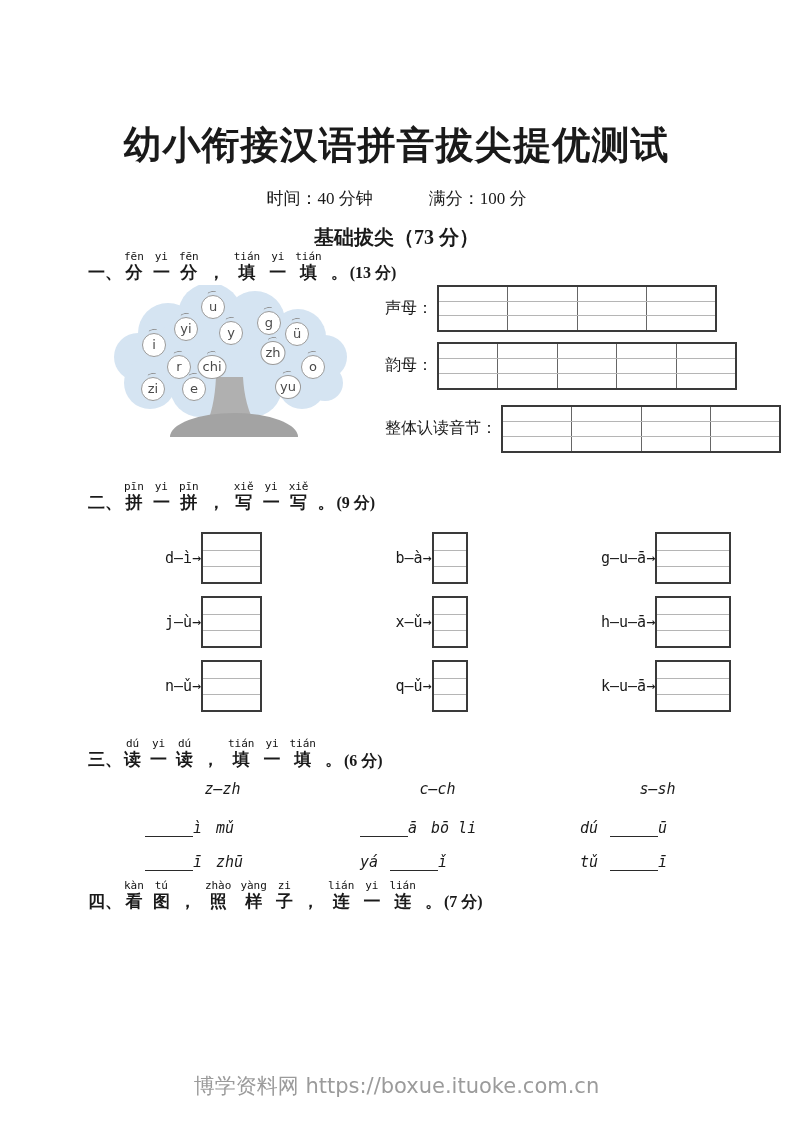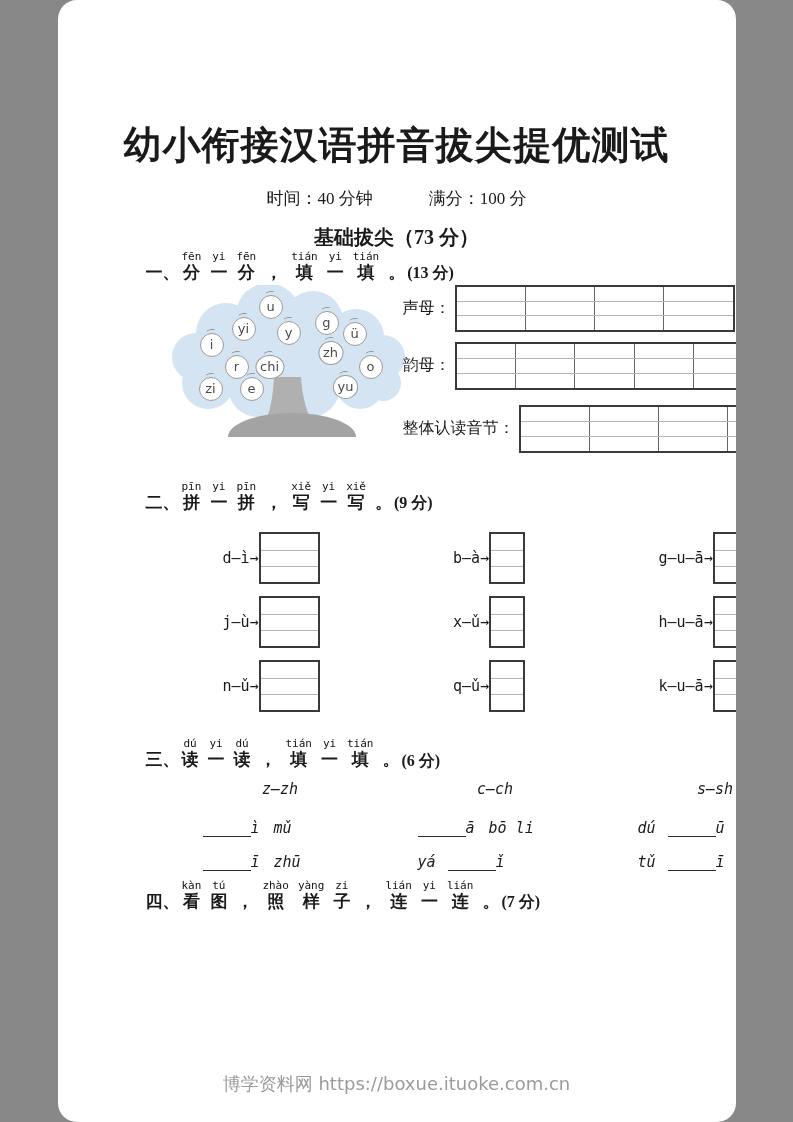--- a/index.html
+++ b/index.html
@@ -1,20 +1,20 @@
 <!DOCTYPE html>
 <html><head>
 <meta charset="utf-8">
 <style>
   * { margin:0; padding:0; box-sizing:border-box; }
   html,body { background:#888; }
   .page {
-    position:relative; width:678px; height:1122px; margin:0 auto;
+    position:relative; width:793px; height:1122px; margin:0 auto;
     background:#ffffff; overflow:hidden;
-    font-family:"Liberation Serif","DejaVu Serif",serif; color:#1a1a1a;border-radius:19px;
+    font-family:"Liberation Serif","DejaVu Serif",serif; color:#1a1a1a;
   }
   .mono { font-family:"DejaVu Sans Mono","Liberation Mono",monospace;margin-left:45px; }
 
   
   .title { margin-top:120px; text-align:center; font-size:38px; font-weight:bold; letter-spacing:1px; }
   .meta  { margin-top:16px; text-align:center; font-size:17px; }
   .meta span { display:inline-block; }
   .meta .gap { width:56px; }
   .section-heading { margin-top:14px; text-align:center; font-size:20px; font-weight:bold; }
 
@@ -66,21 +66,21 @@
   .apples div:nth-of-type(9){left:102px;top:82px;}
   .apples div:nth-of-type(10){left:203px;top:82px;}
   .apples div:nth-of-type(11){left:43px; top:104px;}
   .apples div:nth-of-type(12){left:84px; top:104px;}
   .apples div:nth-of-type(13){left:178px;top:102px;}
 
   .q1-tables { position:absolute; left:257px; top:0; }
   .trow { display:flex; align-items:center; }
   .trow.t2 { margin-top:10px; }
   .trow.t3 { margin-top:15px; }
-  .tlabel { font-size:16px; white-space:nowrap; margin-right:4px; }
+  .tlabel { font-size:16px; white-space:nowrap; margin-right:4px;margin-left:40px; }
   .tgrid1 { width:280px; height:47px; }
   .tgrid2 { width:300px; height:48px; }
   .tgrid3 { width:280px; height:48px; }
 
   
   .q2-header { margin-top:24px; }
   .q2-grid {
     margin:20px 0 0 120px; width:611px;
     display:grid; grid-template-columns:142px 117px 175px;
     justify-content:space-between; row-gap:12px; align-items:center;
@@ -104,21 +104,21 @@
   .q3line .tail:empty { margin-left:0; }
   .blank { display:inline-block; width:48px; height:17px; border-bottom:1.5px solid #2a2a2a; }
 
   
   .q4-header { margin-top:8px; }
 
   
   .footer {
     position:absolute; top:1072px; left:0; right:0; text-align:center;
     font-family:"DejaVu Sans","Liberation Sans",sans-serif;
-    font-size:18px; color:#9b9b9b;
+    font-size:21px; color:#9b9b9b;
   }
 </style>
 </head>
 <body>
 
 <div class="page">
 
   <h1 class="title">幼小衔接汉语拼音拔尖提优测试</h1>
 
   <div class="meta">

